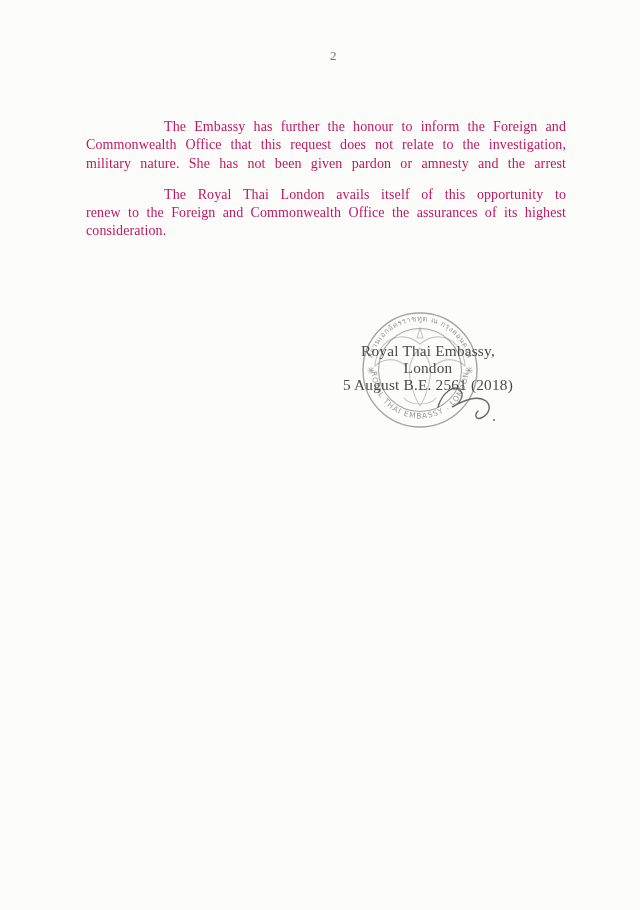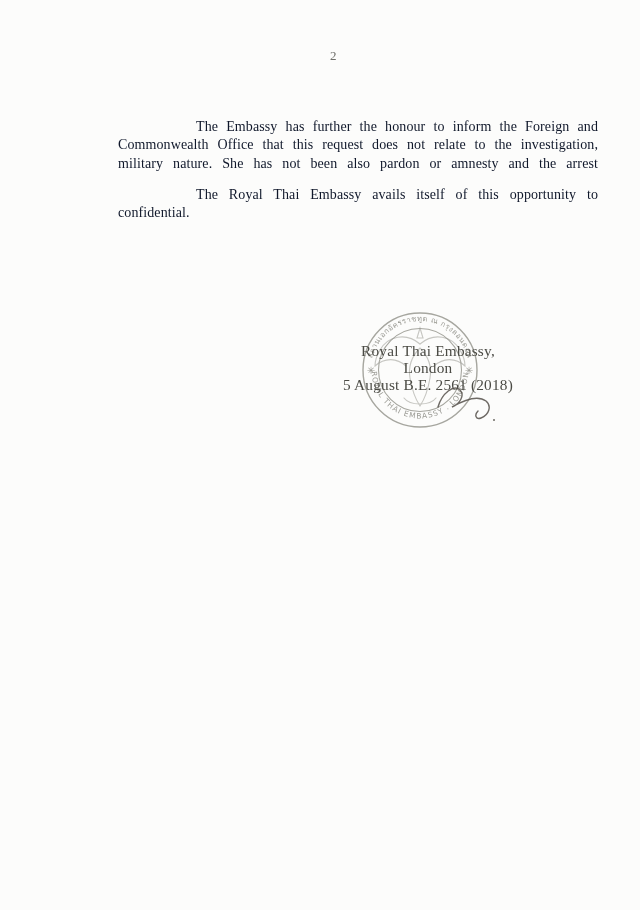--- a/index.html
+++ b/index.html
@@ -28,23 +28,22 @@
     color: #6e6e69;
     letter-spacing: 0.5px;
   }
   .letter-body {
     position: absolute;
     left: 86px;
     top: 118px;
     width: 480px;
     font-size: 14px;
     line-height: 18.3px;
-    color: #0f172a;
+    color: #be185d;
     letter-spacing: 0.1px;
-    margin-left: 32px;
   }
   .para { margin: 0; }
   .para2 { margin-top: 13px; }
   .line {
     text-align: justify;
     text-align-last: left;
     overflow: hidden;
     white-space: normal;
   }
   .line.just { text-align-last: justify; }
@@ -81,25 +80,26 @@
 
 <div class="sheet">
   <div class="scan">
 
     <div class="page-number">2</div>
 
     <div class="letter-body">
       <div class="para">
         <div class="line just indent">The Embassy has further the honour to inform the Foreign and</div>
         <div class="line just">Commonwealth Office that this request does not relate to the investigation,</div>
-        <div class="line just">military nature. She has not been also pardon or amnesty and the arrest</div>
+        <div class="line just">military nature. She has not been given pardon or amnesty and the arrest</div>
       </div>
       <div class="para para2">
-        <div class="line just indent">The Royal Thai Embassy avails itself of this opportunity to</div>
-        <div class="line">confidential.</div>
+        <div class="line just indent">The Royal Thai London avails itself of this opportunity to</div>
+        <div class="line just">renew to the Foreign and Commonwealth Office the assurances of its highest</div>
+        <div class="line">consideration.</div>
       </div>
     </div>
 
     <div class="seal">
       <svg width="148" height="148" viewBox="0 0 148 148" xmlns="http://www.w3.org/2000/svg" xmlns:xlink="http://www.w3.org/1999/xlink">
         <defs>
           <path id="arcTop" d="M 25,72 A 49,49 0 0 1 123,72" fill="none"></path>
           <path id="arcBottom" d="M 25.5,72 A 48.5,48.5 0 0 0 122.5,72" fill="none"></path>
         </defs>
         <g stroke="#97978f" fill="none" opacity="0.85">

